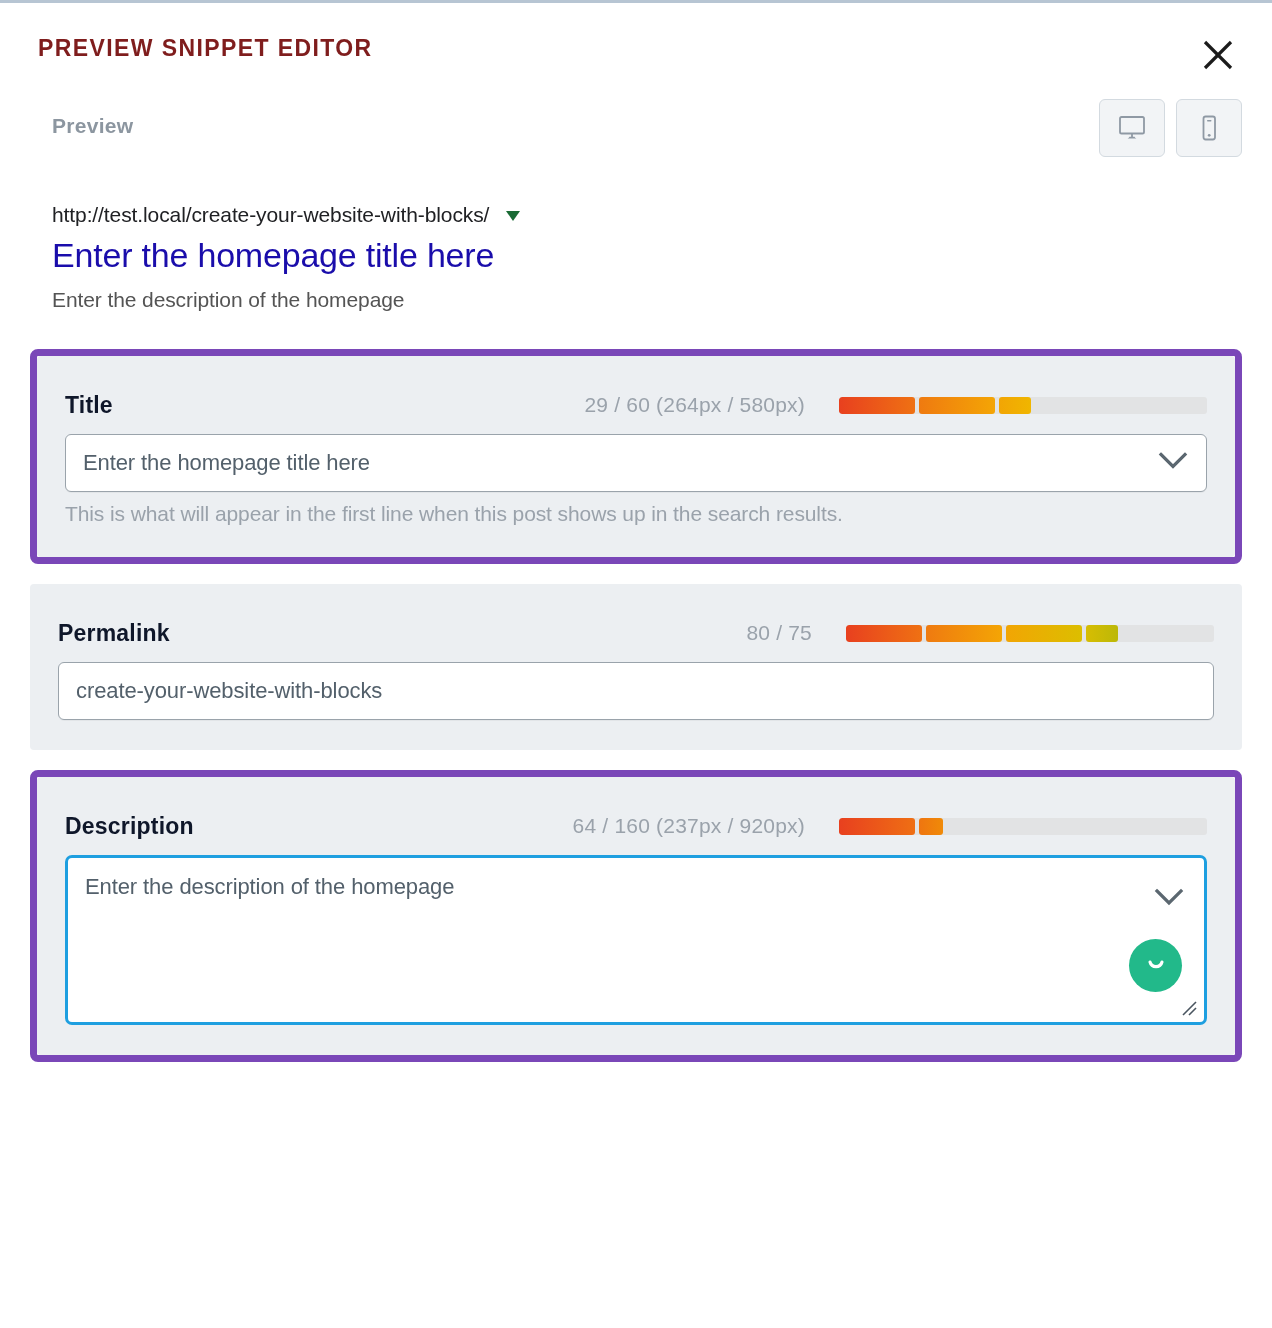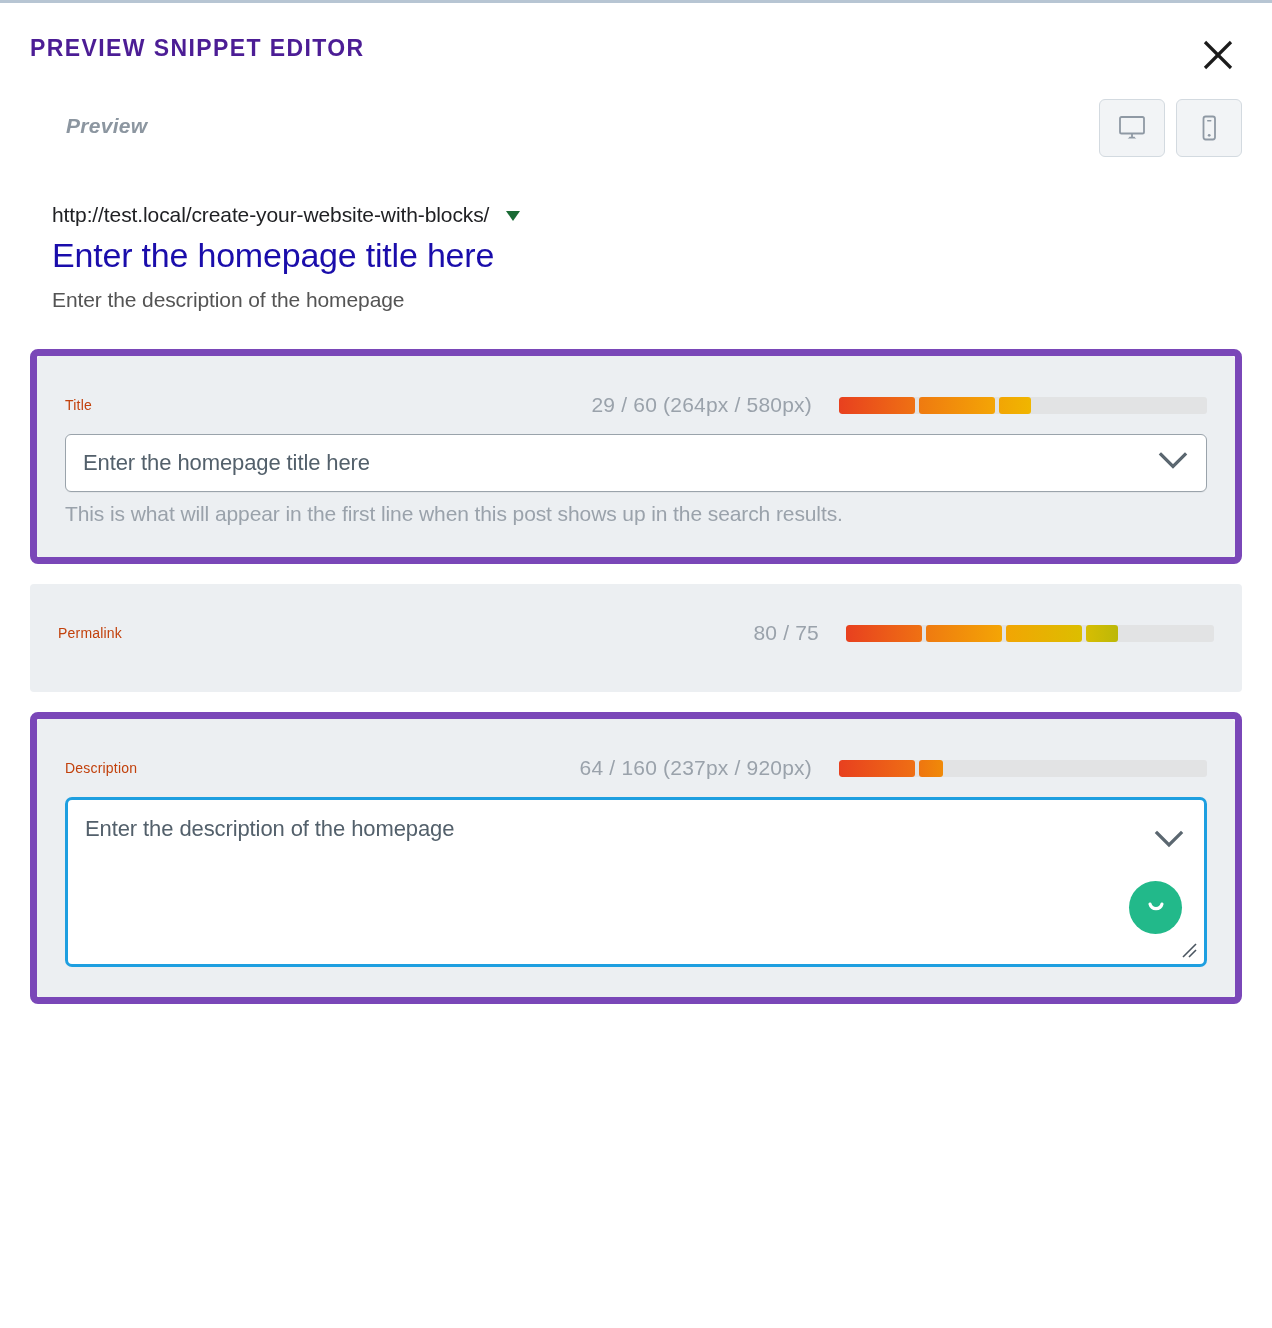--- a/index.html
+++ b/index.html
@@ -30,23 +30,23 @@
     position: relative;
     height: 92px;
     padding: 0 30px;
     display: flex;
     align-items: center;
   }
   .panel-title {
     font-size: 23px;
     font-weight: bold;
     letter-spacing: 1.4px;
-    color: #4c1d95;
+    color: #7f1d1d;
     text-transform: uppercase;
-    margin: 0;
+    margin: 8px;
     line-height: 1.1;
   }
   .close-btn {
     position: absolute;
     right: 30px;
     top: 28px;
     width: 48px;
     height: 48px;
     border: none;
     background: transparent;
@@ -54,23 +54,22 @@
     padding: 0;
     display: flex;
     align-items: center;
     justify-content: center;
   }
   .close-btn svg { display: block; }
 
   
   .preview-row {
     position: relative;
-    padding: 18px 30px 0 44px;
+    padding: 18px 30px 0 30px;
     height: 96px;
-    font-style: italic;
   }
   .preview-label {
     font-size: 21px;
     font-weight: bold;
     color: #8c96a0;
     letter-spacing: 0.3px;
     margin: 0;
     padding-left: 22px;
     line-height: 1.2;
   }
@@ -155,33 +154,33 @@
     padding: 36px 28px 30px 28px;
   }
 
   .field-head {
     display: flex;
     align-items: center;
     margin-bottom: 16px;
     height: 26px;
   }
   .field-label {
-    font-size: 14px;
-    font-weight: normal;
-    color: #c2410c;
+    font-size: 23px;
+    font-weight: bold;
+    color: #0f172a;
     letter-spacing: 0.2px;
     white-space: nowrap;
   }
   .field-counter {
     margin-left: auto;
     font-size: 21px;
     color: #9aa2ab;
     white-space: nowrap;
     letter-spacing: 0.2px;
-    padding-right: 27px;
+    padding-right: 34px;
   }
   .progress-track {
     width: 368px;
     height: 17px;
     background: #e2e3e4;
     border-radius: 3px;
     display: flex;
     overflow: hidden;
     flex: 0 0 auto;
   }
@@ -350,20 +349,23 @@
         <div class="field-head">
           <span class="field-label">Permalink</span>
           <span class="field-counter">80 / 75</span>
           <span class="progress-track">
               <span class="progress-seg" style="width: 76px; background: linear-gradient(90deg, rgb(232, 64, 31), rgb(239, 113, 19));"></span>
               <span class="progress-seg" style="width: 76px; background: linear-gradient(90deg, rgb(239, 122, 16), rgb(244, 165, 5));"></span>
               <span class="progress-seg" style="width: 76px; background: linear-gradient(90deg, rgb(242, 165, 4), rgb(220, 190, 0));"></span>
               <span class="progress-seg" style="width: 32px; background: linear-gradient(90deg, rgb(215, 189, 2), rgb(188, 184, 8));"></span>
             </span>
         </div>
+        <div class="input-shell">
+          <span class="input-text">create-your-website-with-blocks</span>
+        </div>
       </div>
     </div>
 
     <div class="field-wrap highlight">
       <div class="field-box">
         <div class="field-head">
           <span class="field-label">Description</span>
           <span class="field-counter">64 / 160 (237px / 920px)</span>
           <span class="progress-track">
               <span class="progress-seg" style="width: 76px; background: linear-gradient(90deg, rgb(232, 64, 31), rgb(239, 111, 20));"></span>

